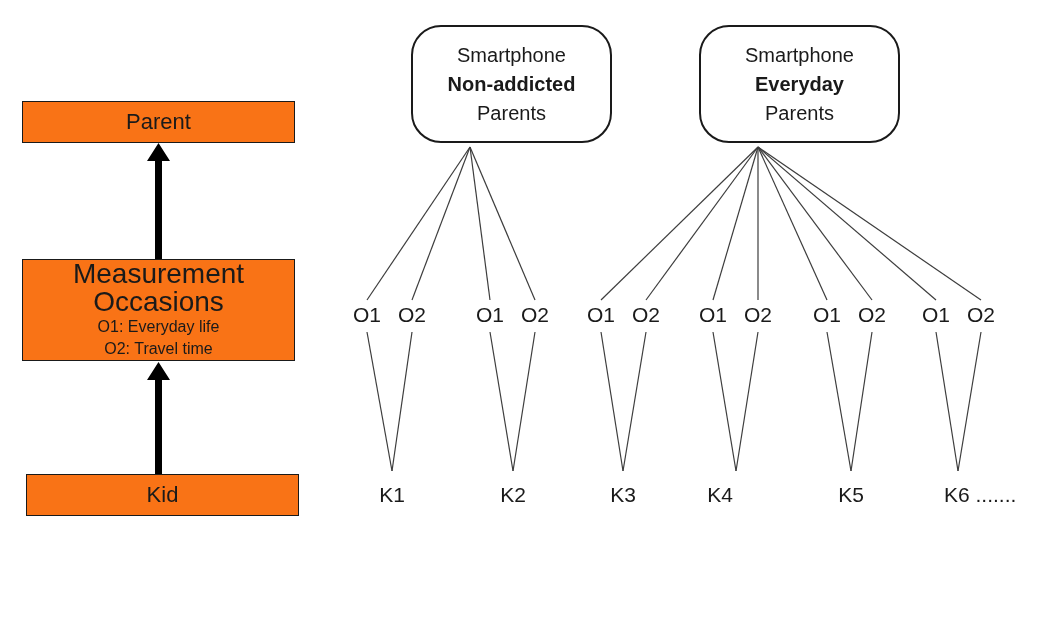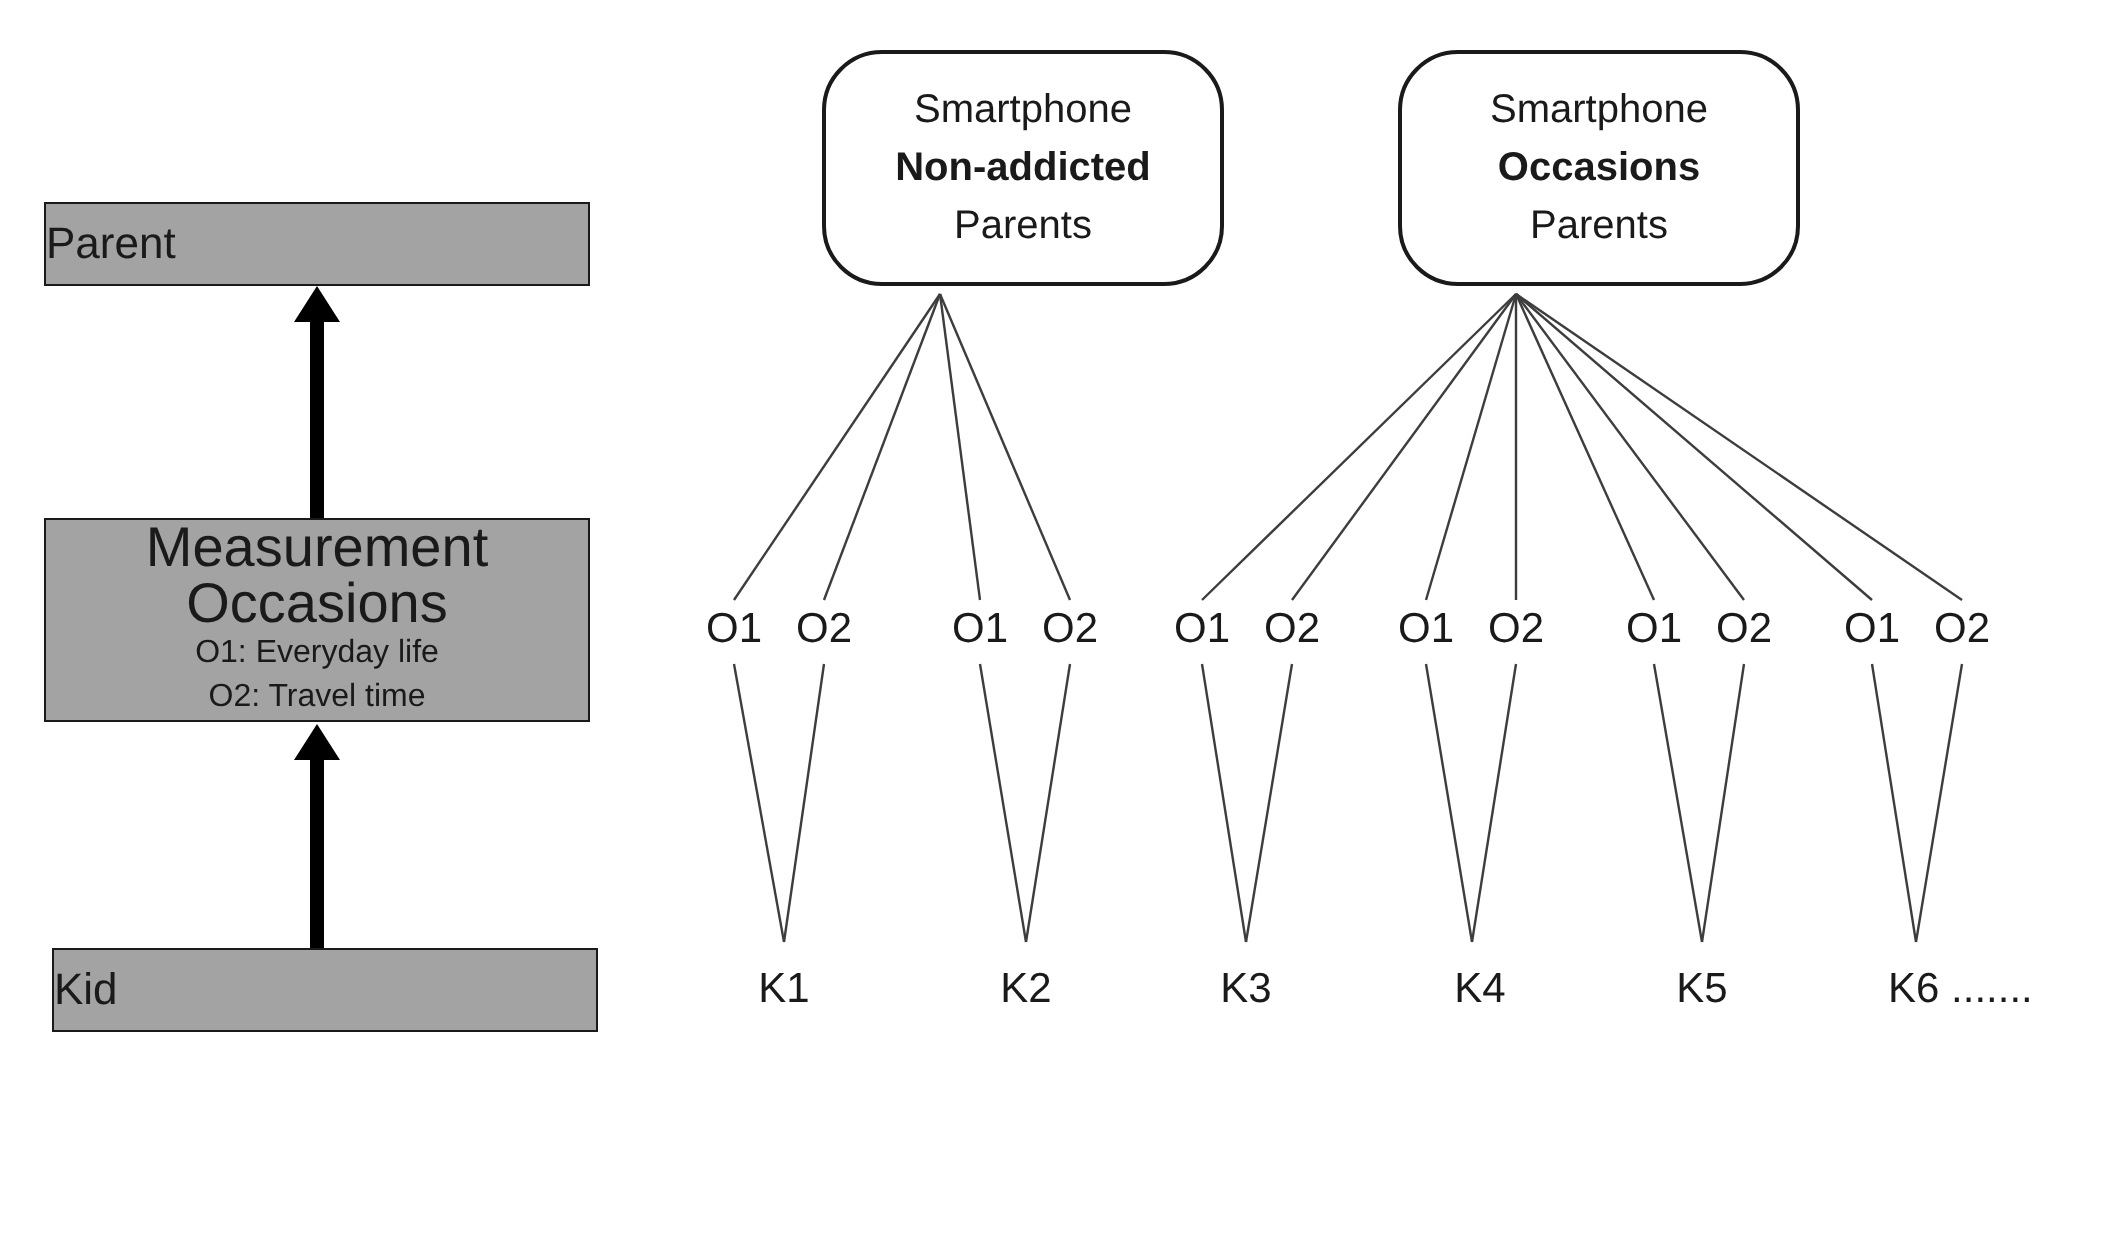--- a/index.html
+++ b/index.html
@@ -17,23 +17,24 @@
     left: 0; top: 0;
     width: 1054px; height: 620px;
     pointer-events: none;
   }
   svg.lines-layer line { stroke: #3d3d3d; stroke-width: 1.2; }
   svg.lines-layer path.thick-arrow { fill: #000000; stroke: none; }
 
   .box {
     position: absolute;
     border: 1.5px solid #1a1a1a;
-    background: #a3a3a3;
+    background: #f97316;
     display: flex;
     align-items: center;
+    justify-content: center;
     text-align: center;
   }
   .box.stack { flex-direction: column; }
 
   .parent-box   { left: 22px;  top: 101px; width: 273px; height: 42px;  font-size: 22px; }
   .kid-box      { left: 26px;  top: 474px; width: 273px; height: 42px;  font-size: 22px; }
   .measure-box  { left: 22px;  top: 259px; width: 273px; height: 102px; }
   .measure-title { font-size: 28px; line-height: 28px; }
   .measure-sub   { font-size: 16px; line-height: 22px; }
 
@@ -134,38 +135,38 @@
   </div>
 
   <div class="group-box g1">
     <div>Smartphone</div>
     <div class="group-line2">Non-addicted</div>
     <div>Parents</div>
   </div>
 
   <div class="group-box g2">
     <div>Smartphone</div>
-    <div class="group-line2">Occasions</div>
+    <div class="group-line2">Everyday</div>
     <div>Parents</div>
   </div>
 
   <span class="o-label" style="left:367px">O1</span>
   <span class="o-label" style="left:412px">O2</span>
   <span class="o-label" style="left:490px">O1</span>
   <span class="o-label" style="left:535px">O2</span>
   <span class="o-label" style="left:601px">O1</span>
   <span class="o-label" style="left:646px">O2</span>
   <span class="o-label" style="left:713px">O1</span>
   <span class="o-label" style="left:758px">O2</span>
   <span class="o-label" style="left:827px">O1</span>
   <span class="o-label" style="left:872px">O2</span>
   <span class="o-label" style="left:936px">O1</span>
   <span class="o-label" style="left:981px">O2</span>
 
   <span class="k-label" style="left:392px">K1</span>
   <span class="k-label" style="left:513px">K2</span>
   <span class="k-label" style="left:623px">K3</span>
-  <span class="k-label" style="left:740px">K4</span>
+  <span class="k-label" style="left:720px">K4</span>
   <span class="k-label" style="left:851px">K5</span>
   <span class="k-label no-center" style="left:944px">K6 .......</span>
 
 
 </div>
 
 </body></html>

